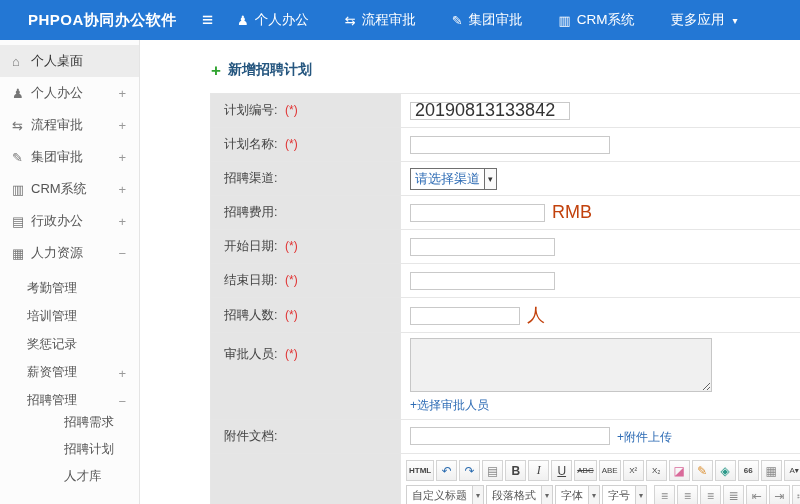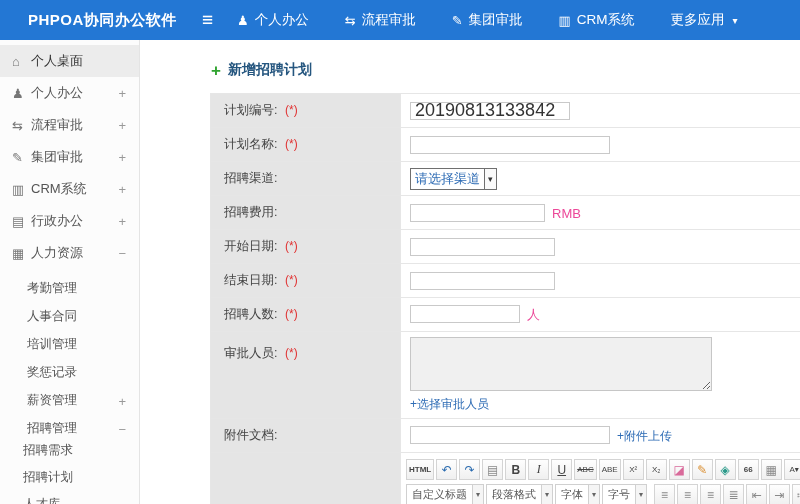--- a/index.html
+++ b/index.html
@@ -69,21 +69,21 @@
   }
   .side-item.active { background: #ececec; color: #333; }
   .side-item .icon { width: 19px; color: #777; font-size: 13px; }
   .side-item .toggle {
     position: absolute;
     right: 13px;
     color: #999;
     font-size: 13px;
   }
   .side-item.sub { padding-left: 27px; height: 28px; font-size: 12.5px; align-items: flex-end; }
-  .side-item.subsub { padding-left: 17px; height: 27px; font-size: 12.5px; margin-left: 6px; }
+  .side-item.subsub { padding-left: 64px; height: 27px; font-size: 12.5px; }
 
   
   .main { flex: 1; background: #ffffff; overflow: hidden; }
   .page-header {
     display: flex;
     align-items: center;
     gap: 7px;
     padding: 21px 0 14px 71px;
   }
   .plus { color: #2fa32f; font-weight: bold; font-size: 17px; line-height: 1; }
@@ -112,21 +112,21 @@
     height: 18px;
     border: 1px solid #c9c9c9;
     padding: 1px 4px;
     font-size: 18px;
     color: #333;
     font-family: inherit;
     background: #fff;
   }
   .w160 { width: 160px; } .w200 { width: 200px; } .w135 { width: 135px; }
   .w145 { width: 145px; } .w110 { width: 110px; }
-  .unit { margin-left: 7px; color: #ec4899; font-size: 13px; }
+  .unit { margin-left: 7px; color: #c2410c; font-size: 18px; }
   .pseudo-select {
     display: inline-flex;
     align-items: stretch;
     border: 1px solid #6f6f6f;
     background: #fff;
     cursor: pointer;
   }
   .ps-text { color: #2e6cb5; font-size: 13px; padding: 1px 4px; }
   .ps-arrow {
     border-left: 1px solid #6f6f6f;
@@ -294,25 +294,20 @@
         <span class="lbl">人力资源</span>
         <span class="toggle">−</span>
       </div>
 
       <div class="side-item sub">
 
         <span class="lbl">考勤管理</span>
 
       </div>
 
-      <div class="side-item sub">
-
-        <span class="lbl">人事合同</span>
-
-      </div>
 
       <div class="side-item sub">
 
         <span class="lbl">培训管理</span>
 
       </div>
 
       <div class="side-item sub">
 
         <span class="lbl">奖惩记录</span>

